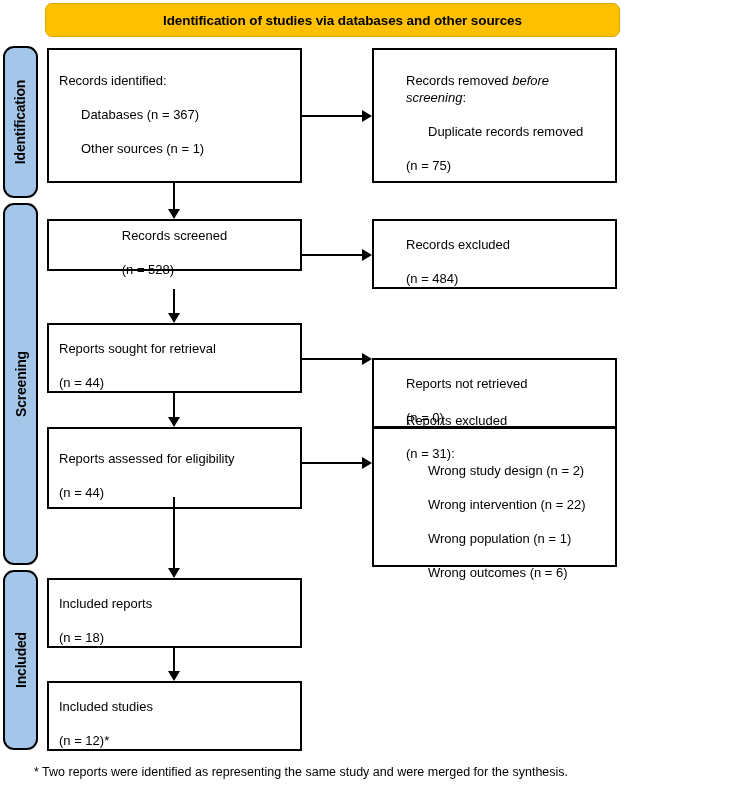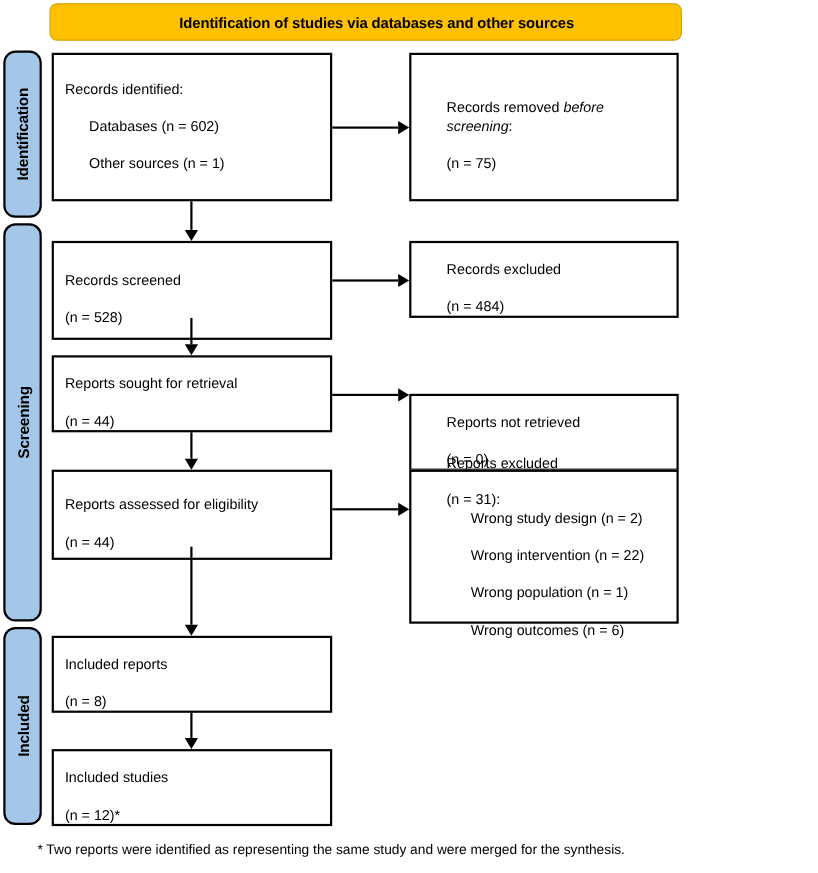--- a/index.html
+++ b/index.html
@@ -86,21 +86,21 @@
   .box-text .ind1 { padding-left: 22px; display: block; }
   .box-text em { font-style: italic; }
 
   
   .col-left  { left: 47px;  width: 255px; }
   
   .col-right { left: 372px; width: 245px; padding-left: 32px; }
 
   #box-records-identified { top: 48px;  height: 135px; }
   #box-records-removed    { top: 48px;  height: 135px; }
-  #box-records-screened   { top: 219px; height: 90px;  }
+  #box-records-screened   { top: 219px; height: 52px; align-items: center;  }
   #box-records-excluded   { top: 219px; height: 70px;  }
   #box-reports-sought     { top: 323px; height: 70px;  }
   #box-reports-notretr    { top: 323px; height: 70px; margin-top: 35px;  }
   #box-reports-assessed   { top: 427px; height: 82px;  }
   #box-reports-excluded   { top: 427px; height: 140px; }
   #box-included-reports   { top: 578px; height: 70px;  }
   #box-included-studies   { top: 681px; height: 70px; justify-content: center;  }
 
   
   .arrow { position: absolute; }
@@ -197,28 +197,29 @@
 <div class="stage" id="stage-screening">
   <span class="stage-label">Screening</span>
 </div>
 <div class="stage" id="stage-included">
   <span class="stage-label">Included</span>
 </div>
 
 <div class="box col-left" id="box-records-identified">
   <div class="box-text">
     <span>Records identified:</span><br>
-    <span class="ind1">Databases (n = 602)</span>
+    <span class="ind1">Databases (n = 367)</span>
     <span class="ind1">Other sources (n = 1)</span>
   </div>
 </div>
 
 <div class="box col-right" id="box-records-removed">
   <div class="box-text">
     <span>Records removed </span><em>before screening</em><span>:</span><br>
+    <span class="ind1">Duplicate records removed</span>
     <span>(n = 75)</span>
   </div>
 </div>
 
 <div class="box col-left" id="box-records-screened">
   <div class="box-text">
     <span>Records screened</span><br>
     <span>(n = 528)</span>
   </div>
 </div>
@@ -258,21 +259,21 @@
     <span class="ind1">Wrong study design (n = 2)</span>
     <span class="ind1">Wrong intervention (n = 22)</span>
     <span class="ind1">Wrong population (n = 1)</span>
     <span class="ind1">Wrong outcomes (n = 6)</span>
   </div>
 </div>
 
 <div class="box col-left" id="box-included-reports">
   <div class="box-text">
     <span>Included reports</span><br>
-    <span>(n = 8)</span>
+    <span>(n = 18)</span>
   </div>
 </div>
 
 <div class="box col-left" id="box-included-studies">
   <div class="box-text">
     <span>Included studies</span><br>
     <span>(n = 12)*</span>
   </div>
 </div>
 

